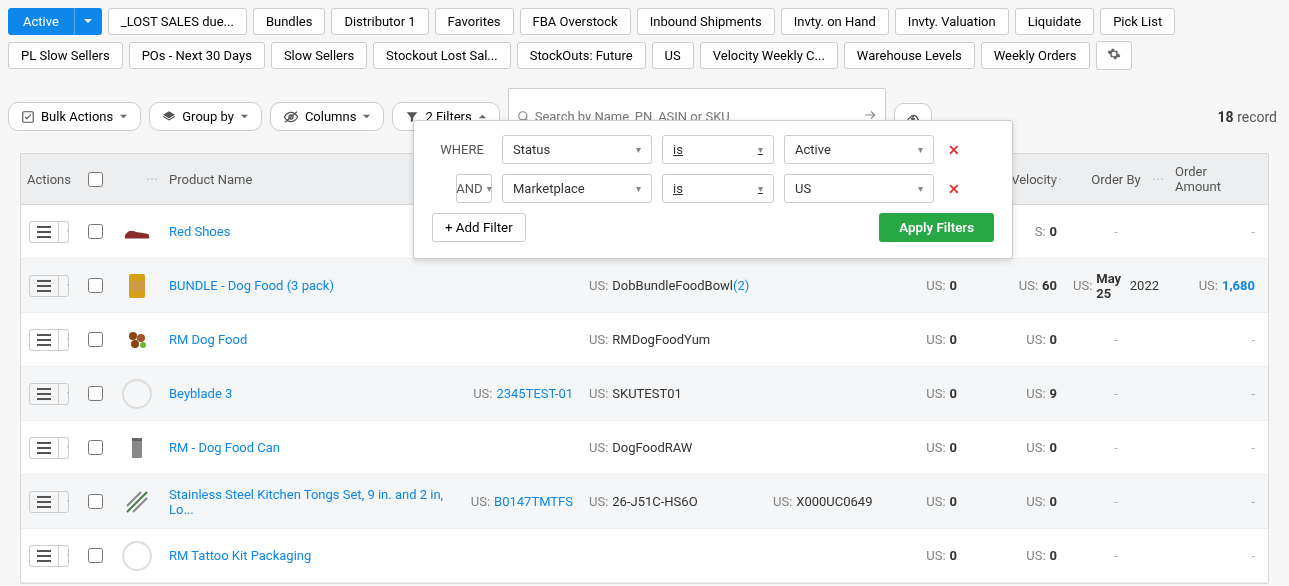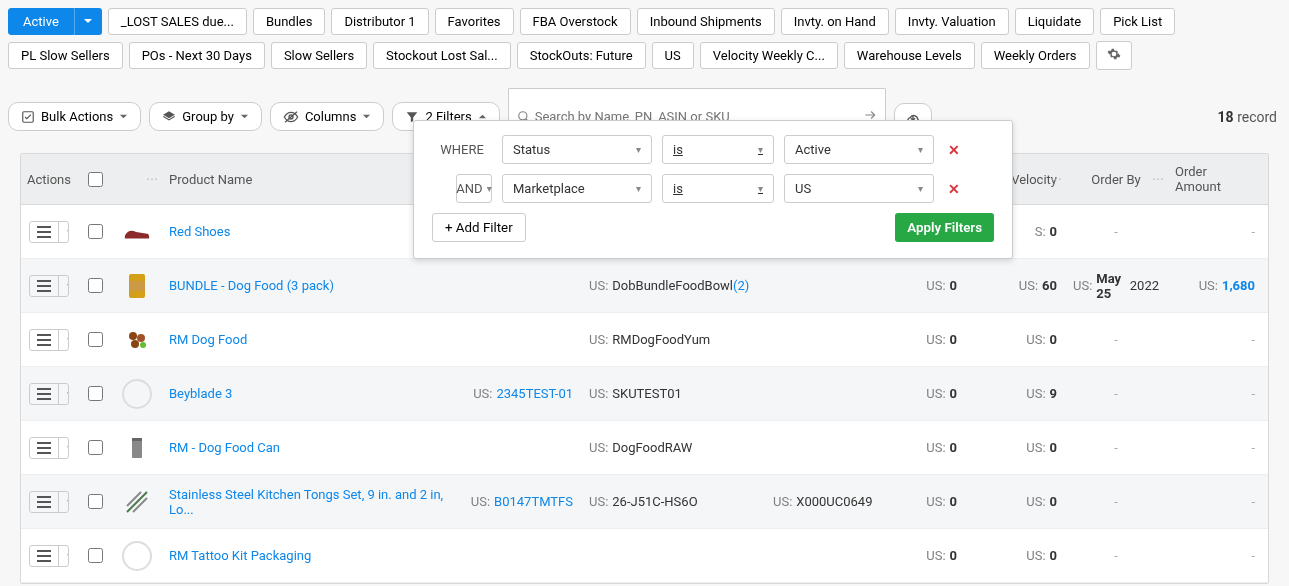--- a/index.html
+++ b/index.html
@@ -28,21 +28,21 @@
     .filter-pop { position:absolute; top:36px; left:413px; background:#fff; border:1px solid #ccc; border-radius:3px; box-shadow:0 2px 6px rgba(0,0,0,0.15); padding:14px 18px 16px; width:600px; z-index:50; }
     .filter-row { display:flex; align-items:center; gap:10px; margin-bottom:10px; }
     .filter-label { width:60px; text-align:center; color:#555; font-size:13px; }
     .f-select { background:#fff; border:1px solid #ccc; border-radius:3px; padding:6px 10px; display:flex; align-items:center; justify-content:space-between; cursor:pointer; }
     .f-select .caret { color:#888; font-size:10px; }
     .f-and { width:36px; padding:6px 6px; justify-content:center; gap:4px; }
     .f-col1 { width:150px; } .f-col2 { width:112px;text-decoration:underline; } .f-col3 { width:150px; }
     .remove-x { color:#d9363e; font-weight:bold; cursor:pointer; font-size:14px; margin-left:4px; }
     .filter-footer { display:flex; justify-content:space-between; align-items:center; margin-top:6px; }
     .add-filter-btn { background:#fff; border:1px solid #ccc; border-radius:3px; padding:6px 12px; cursor:pointer; }
-    .apply-btn { background:#28a745; color:#fff; border:none; border-radius:3px; padding:7px 12px; font-weight:600; cursor:pointer; }
+    .apply-btn { background:#28a745; color:#fff; border:none; border-radius:3px; padding:7px 20px; font-weight:600; cursor:pointer; }
     
     
     .grid { margin: 0 20px; background:#fff; border:1px solid #d8d8d8; border-radius:2px; overflow:hidden; }
     .grid-head { display:flex; background:#eceeef; border-bottom:1px solid #d8d8d8; }
     .grid-head .cell { padding:10px 8px; font-size:13px; color:#555; font-weight:400; display:flex; align-items:center; position:relative; }
     .grid-head .cell .dots { position:absolute; right:4px; color:#bbb; font-size:12px; letter-spacing:-1px; }
     
     .row { display:flex; border-bottom:1px solid #eee; min-height:54px; align-items:center; }
     .row.alt { background:#f5f6f7; }
     .cell { padding:6px 8px; font-size:13px; display:flex; align-items:center; }

